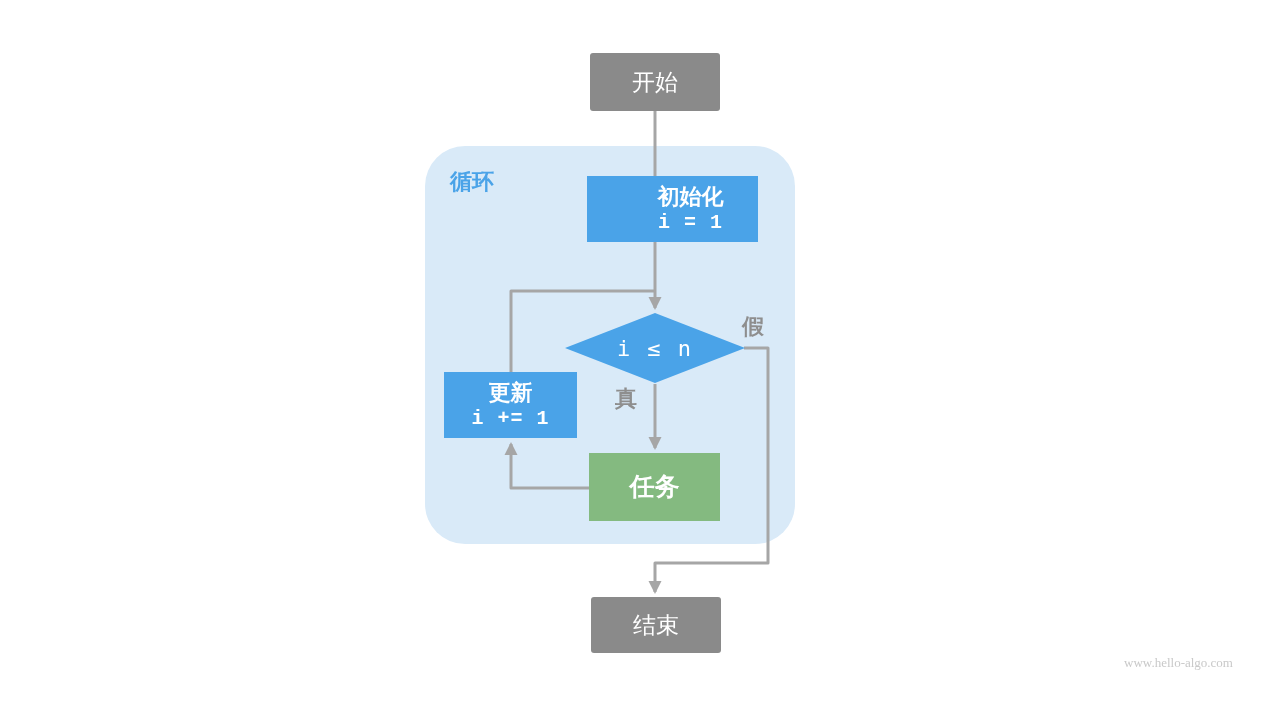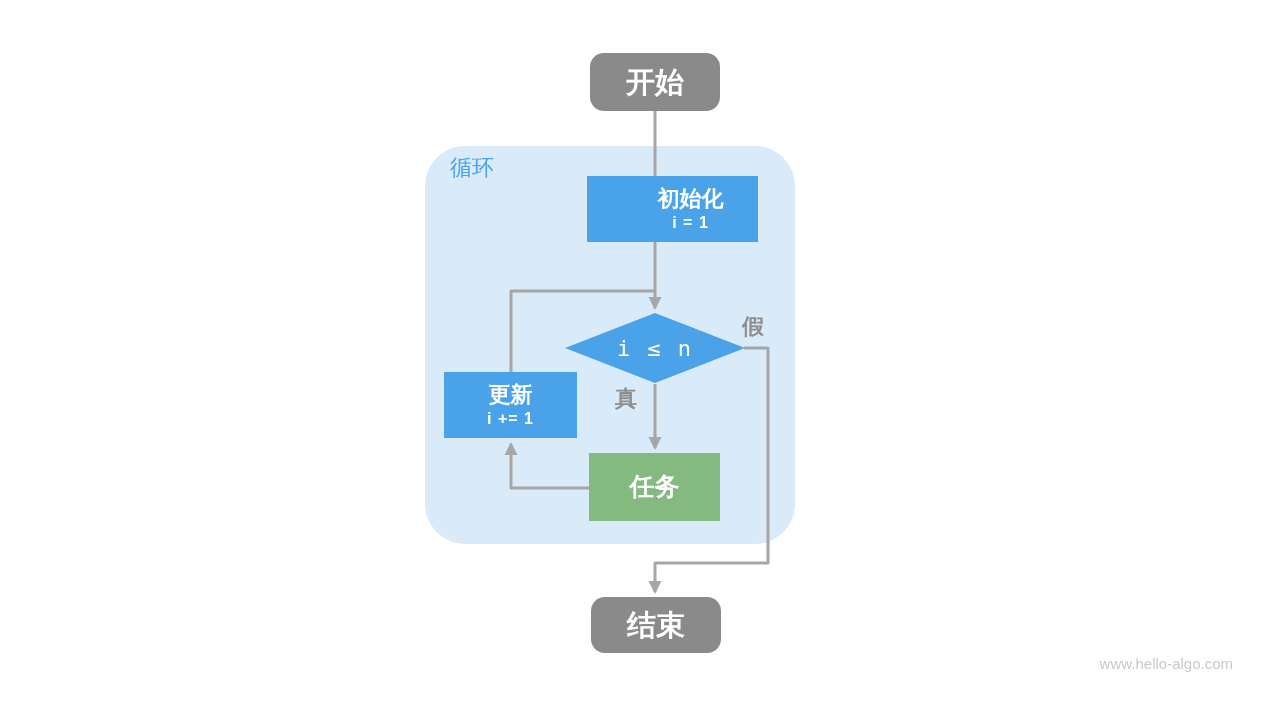--- a/index.html
+++ b/index.html
@@ -6,48 +6,48 @@
   #canvas{
     position:relative;width:1280px;height:720px;background:#ffffff;overflow:hidden;
     font-family:"DejaVu Sans","Liberation Sans",sans-serif;
   }
   #connectors{position:absolute;left:0;top:0;width:1280px;height:720px;z-index:1;}
   #connectors polyline{fill:none;stroke:var(--connector-gray,#A6A6A6);stroke-width:3;stroke-linejoin:round;}
   .node{
     position:absolute;z-index:2;display:flex;flex-direction:column;
     align-items:center;justify-content:center;color:#ffffff;line-height:1.25;
   }
-  .terminal{background:var(--terminal-gray,#8A8A8A);border-radius:14px;font-size:29px;font-weight:700;}
+  .terminal{background:var(--terminal-gray,#8A8A8A);border-radius:3px;font-size:23px;font-weight:400;}
   .process{background:var(--process-blue,#4AA3E8);}
   .task{background:var(--task-green,#84BA80);font-size:25px;font-weight:600;}
   .node .title{font-size:22px;font-weight:600;}
-  .code{font-family:Liberation Sans, sans-serif;font-weight:bold;font-size:16px;letter-spacing:1px;}
+  .code{font-family:Liberation Mono, monospace;font-weight:bold;font-size:20px;letter-spacing:1px;}
   #loop-container{
     position:absolute;left:425px;top:146px;width:370px;height:398px;
     background:var(--loop-bg,#D9EAF8);border-radius:40px;z-index:0;
   }
   #loop-label{
-    position:absolute;left:450px;top:153px;z-index:2;
-    color:var(--process-blue,#4AA3E8);font-size:22px;font-weight:normal;
+    position:absolute;left:450px;top:167px;z-index:2;
+    color:var(--process-blue,#4AA3E8);font-size:22px;font-weight:bold;
   }
   #diamond-wrap{position:absolute;left:565px;top:313px;width:180px;height:70px;z-index:2;}
   #diamond-wrap svg{position:absolute;left:0;top:0;}
   #diamond-text{
     position:absolute;left:0;top:0;width:180px;height:70px;display:flex;
     align-items:center;justify-content:center;color:#fff;
     font-family:"DejaVu Sans Mono","Liberation Mono",monospace;font-weight:normal;font-size:22px;letter-spacing:2px;
   }
   .edge-label{
     position:absolute;z-index:2;color:var(--label-gray,#8E8E8E);
     font-size:22px;font-weight:bold;
   }
   #watermark{
     position:absolute;right:47px;top:655px;z-index:2;
     color:var(--watermark-gray,#C9C9C9);
-    font-family:Liberation Sans, sans-serif;font-size:15px;
+    font-family:Liberation Serif, serif;font-size:13px;
   }
 </style>
 </head>
 <body>
 
 <div id="canvas">
 
   <div id="loop-container"></div>
   <div id="loop-label">循环</div>
 

